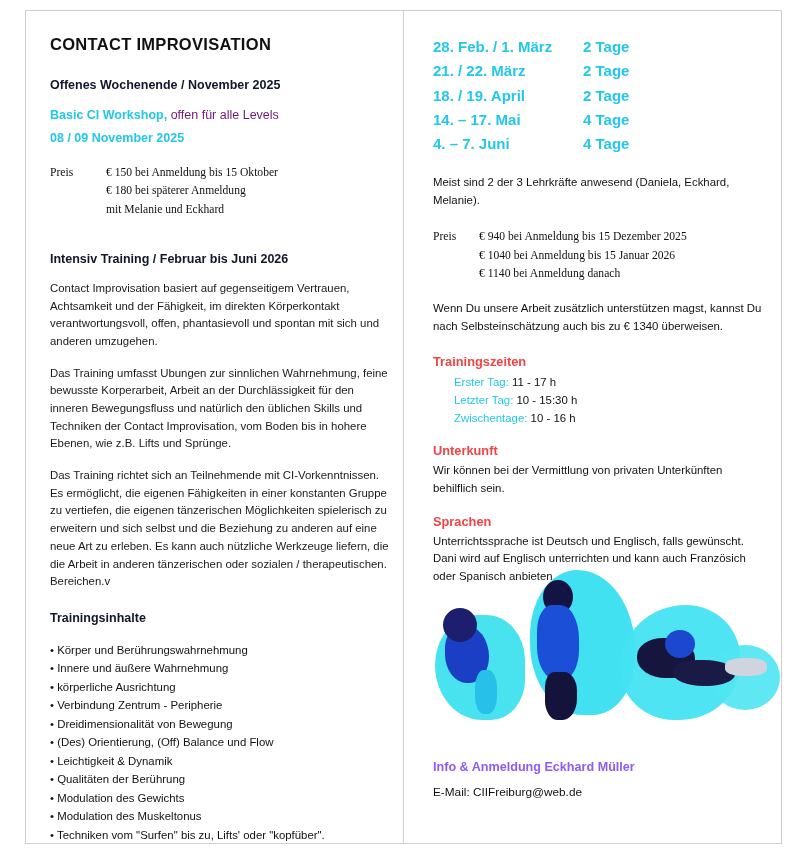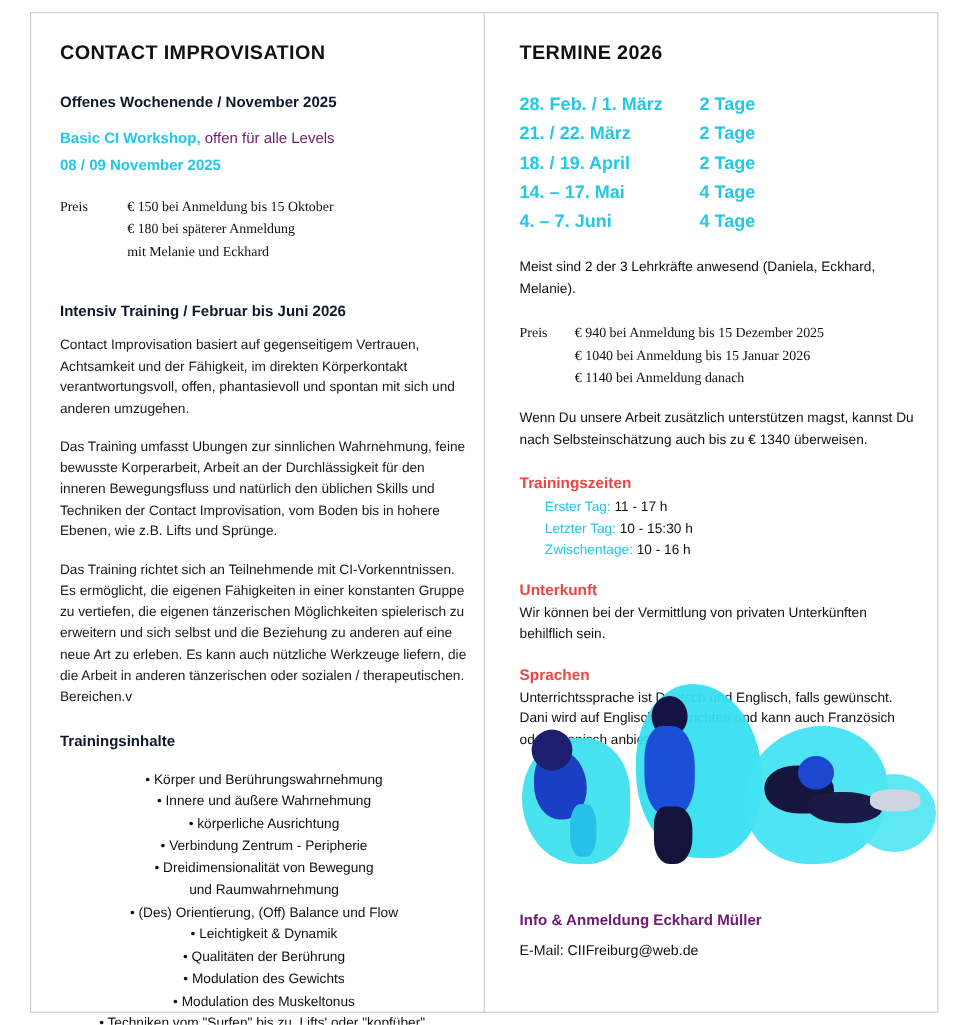--- a/index.html
+++ b/index.html
@@ -104,21 +104,20 @@
   }
   ul.bullets {
     list-style: none;
     margin: 0;
     padding: 0;
     font-size: 11.4px;
     line-height: 1.62;
   }
   ul.bullets li {
     margin: 0;
-    text-align: center;
   }
   
   .dates {
     margin: 0 0 18px 0;
     font-size: 15px;
     line-height: 1.62;
   }
   .date-row {
     display: flex;
     font-weight: bold;
@@ -161,21 +160,21 @@
   }
   .contact {
     position: absolute;
     left: 433px;
     top: 757px;
     width: 330px;
     font-size: 11.8px;
     line-height: 1.62;
   }
   .contact .chead {
-    color: #701a75;
+    color: #8b5cf6;
     font-weight: bold;
     font-size: 12.6px;
     margin-bottom: 6px;
   }
   
   .photos {
     position: absolute;
     left: 425px;
     top: 560px;
     width: 350px;
@@ -229,34 +228,32 @@
     <p class="body">Das Training richtet sich an Teilnehmende mit CI-Vorkenntnissen. Es ermöglicht, die eigenen Fähigkeiten in einer konstanten Gruppe zu vertiefen, die eigenen tänzerischen Möglichkeiten spielerisch zu erweitern und sich selbst und die Beziehung zu anderen auf eine neue Art zu erleben. Es kann auch nützliche Werkzeuge liefern, die die Arbeit in anderen tänzerischen oder sozialen / therapeutischen. Bereichen.v</p>
 
     <div class="head-cyan" style="margin-top:18px;margin-bottom:14px;">Trainingsinhalte</div>
 
     <ul class="bullets">
       <li>• Körper und Berührungswahrnehmung</li>
       <li>• Innere und äußere Wahrnehmung</li>
       <li>• körperliche Ausrichtung</li>
       <li>• Verbindung Zentrum - Peripherie</li>
       <li>• Dreidimensionalität von Bewegung</li>
-      <li>   und Raumwahrnehmung</li>
       <li>• (Des) Orientierung, (Off) Balance und Flow</li>
       <li>• Leichtigkeit &amp; Dynamik</li>
       <li>• Qualitäten der Berührung</li>
       <li>• Modulation des Gewichts</li>
       <li>• Modulation des Muskeltonus</li>
       <li>• Techniken vom "Surfen" bis zu, Lifts' oder "kopfüber".</li>
     </ul>
 
   </div>
 
   <div class="col col-right">
 
-    <h1 class="title">TERMINE 2026</h1>
 
     <div class="dates">
       <div class="date-row">
         <div class="date-left">28. Feb.  / 1. März</div>
         <div>2 Tage</div>
       </div>
       <div class="date-row">
         <div class="date-left">21.  /  22. März</div>
         <div>2 Tage</div>
       </div>

